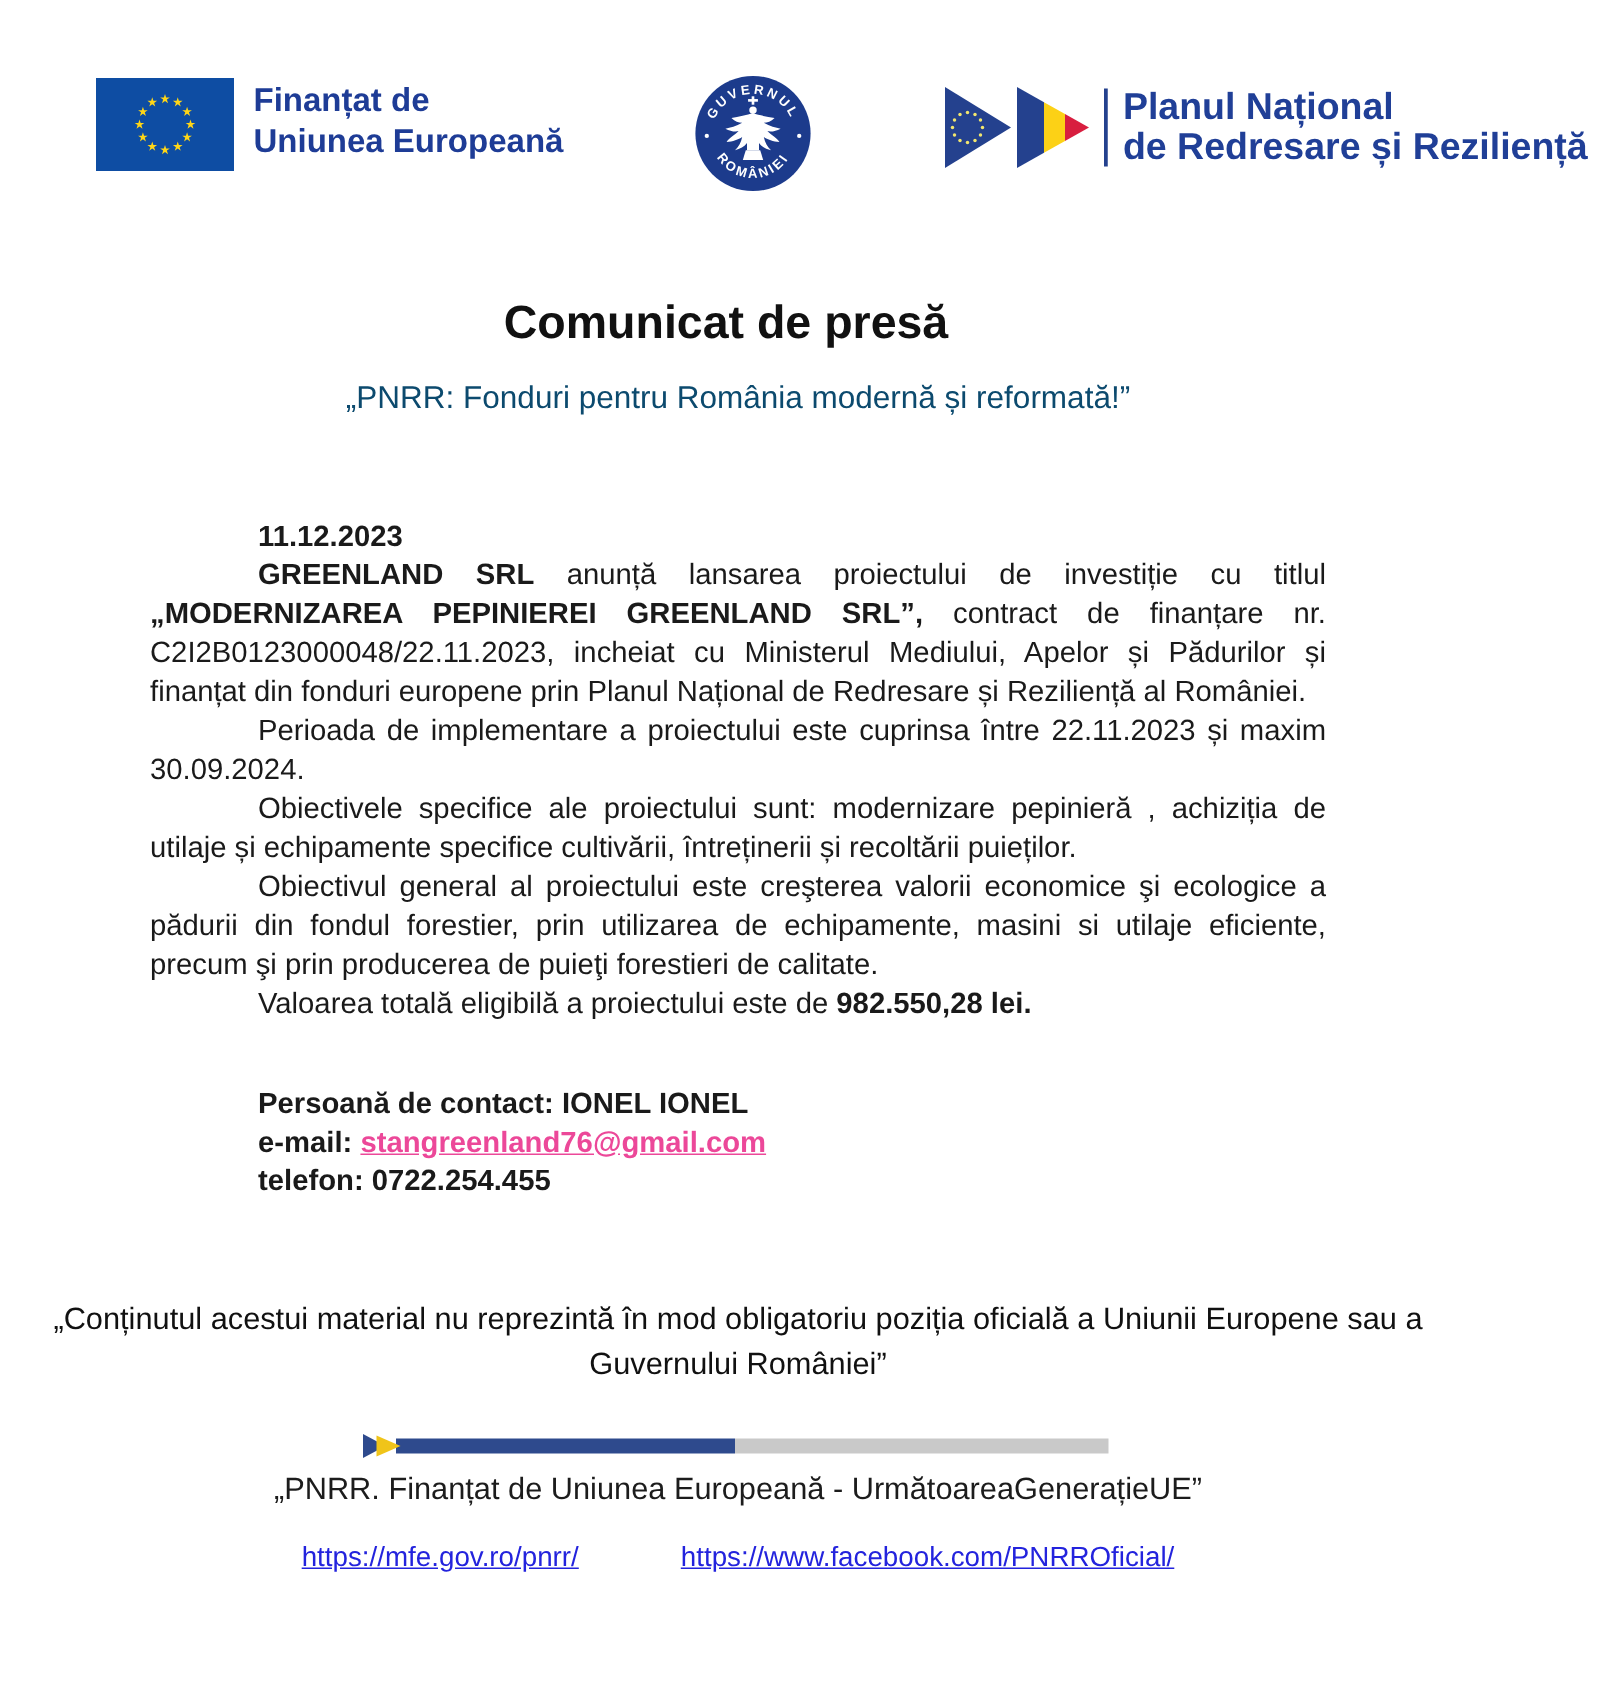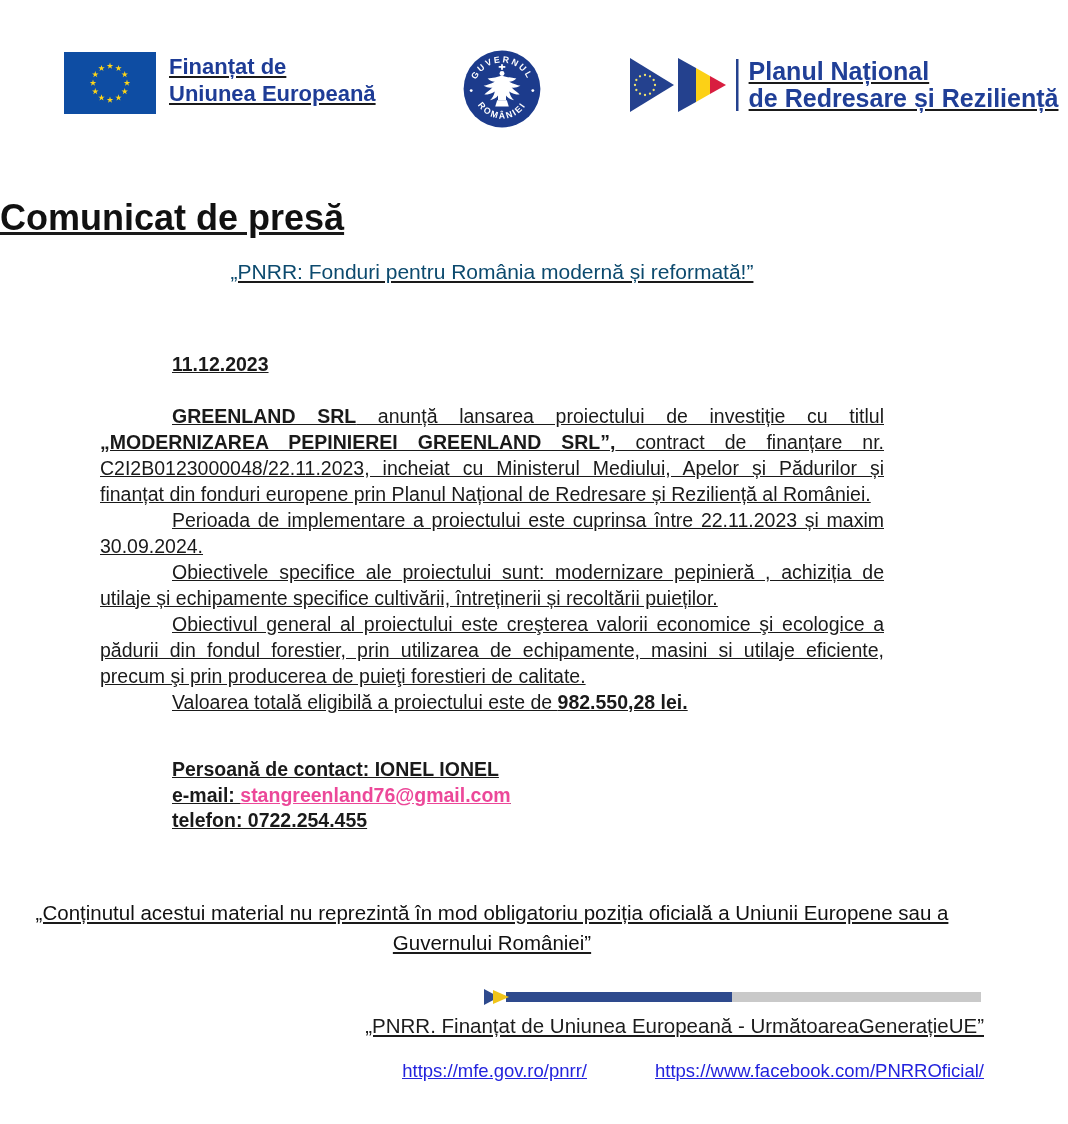--- a/index.html
+++ b/index.html
@@ -1,50 +1,50 @@
 <!DOCTYPE html>
 <html><head>
 <meta charset="utf-8">
 <style>
   html,body{margin:0;padding:0;}
   body{
     width:1068px;height:1124px;background:#ffffff;position:relative;overflow:hidden;
     font-family:"Liberation Sans", sans-serif;color:#1a1a1a;
   }
-  .page{width:984px;height:1124px;text-decoration:underline;}
+  .page{width:984px;height:1124px;}
 
   
   .logos{display:flex;align-items:flex-start;padding:52px 0 0 64px;}
   .eu-logo{display:flex;gap:13px;}
   .eu-flag-svg{width:92px;height:62px;display:block;}
   .eu-text{padding-top:1px;line-height:27px;white-space:nowrap;}
   .eu-bold{color:#1e3c96;font-weight:bold;font-size:22px;}
   .eu-gray{color:#595959;font-size:21px;}
   .gov-seal{margin-left:86px;margin-top:-3px;}
   .gov-seal svg{width:80px;height:80px;display:block;}
   .pnrr-logo{margin-left:88px;display:flex;align-items:flex-start;margin-top:5px;}
   .pnrr-marks{width:110px;height:56px;display:block;}
   .pnrr-text{color:#203f97;font-weight:bold;font-size:25px;line-height:27px;margin-left:9px;white-space:nowrap;padding-top:1px;}
 
   
-  .doc-title{margin:68px 16px 0 0;font-size:36px;font-weight:bold;text-align:left;color:#111;}
+  .doc-title{margin:68px 16px 0 0;font-size:31px;font-weight:bold;text-align:center;color:#111;}
   .doc-subtitle{margin-top:21px;font-size:21px;text-align:center;color:#0c4a6e;}
 
   
   .content{margin:0 100px;}
   .date{margin-top:69px;padding-left:72px;font-weight:bold;font-size:19.5px;}
-  .paragraphs{margin-top:27px;}
+  .paragraphs{}
   .body-par{margin:0;font-size:19.5px;line-height:26px;text-align:justify;text-indent:72px;}
   .bold{font-weight:bold;}
   .contact{margin-top:42px;padding-left:72px;font-weight:bold;font-size:19.5px;line-height:25.5px;}
   .email-link{color:#ec4899;text-decoration:underline;font-weight:bold;}
 
   
   .disclaimer{margin:64px auto 0 auto;max-width:930px;text-align:center;font-size:20.5px;line-height:30px;color:#111;}
-  .footer{margin-top:30px;display:flex;flex-direction:column;align-items:flex-end;}
+  .footer{margin-top:30px;display:flex;flex-direction:column;align-items:center;}
   .bar-svg{width:500px;height:18px;display:block;}
   .footer-caption{margin-top:8px;font-size:20.5px;color:#1c1c1c;}
   .footer-links{margin-top:22px;display:flex;gap:68px;font-size:18.5px;}
   .footer-links a{color:#2323dd;text-decoration:underline;}
 </style>
 </head>
 <body>
 
 <div class="page">
 

